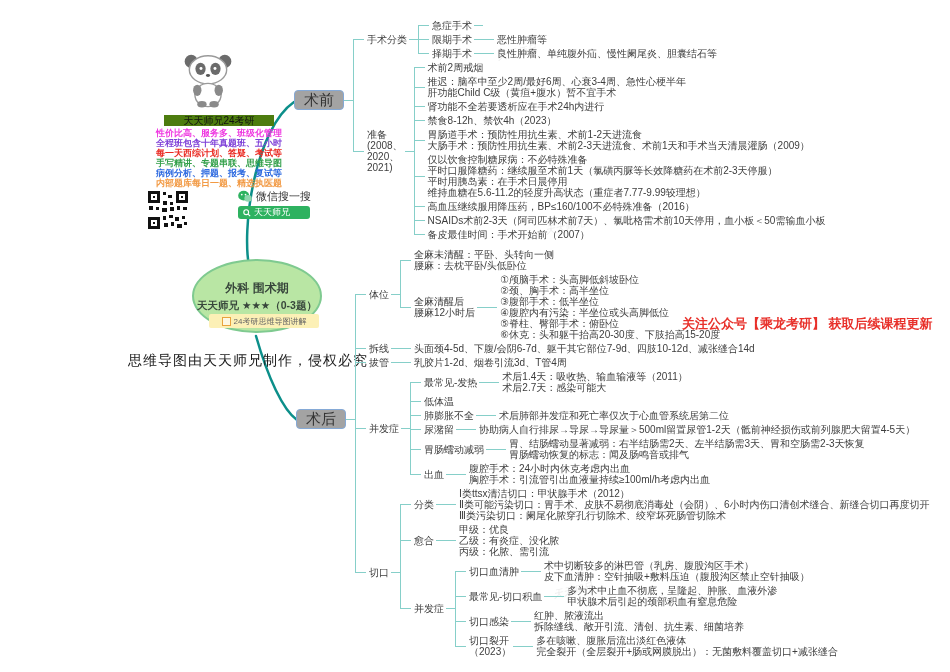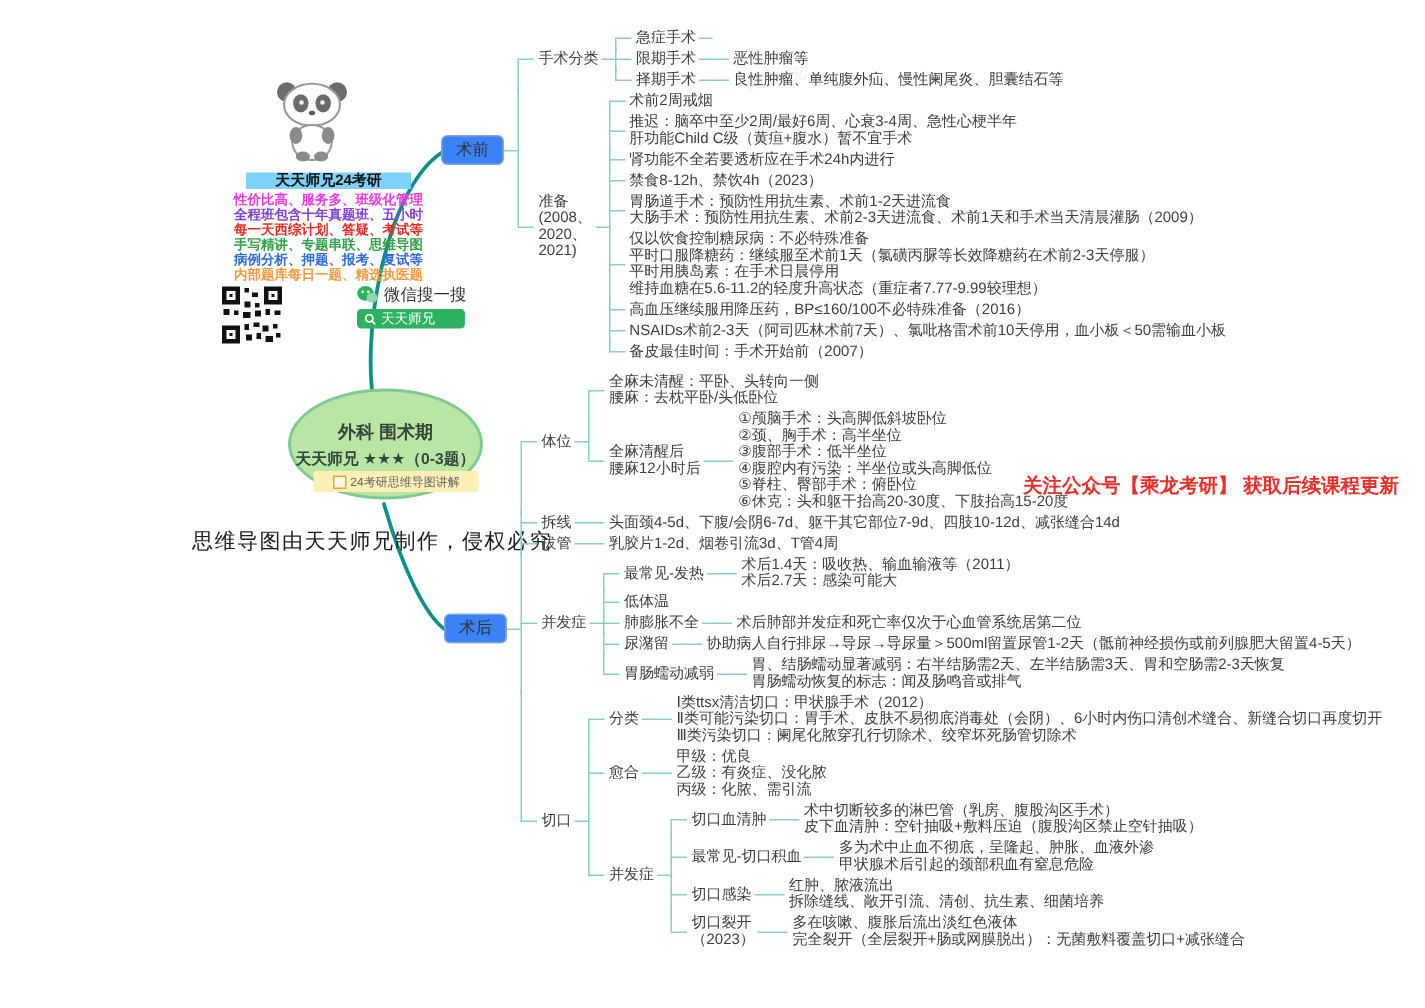--- a/index.html
+++ b/index.html
@@ -1,20 +1,20 @@
 <!DOCTYPE html>
 <html><head>
 <meta charset="utf-8">
 <style>
   html,body{margin:0;padding:0;background:#fff;}
   .canvas{position:relative;width:950px;height:672px;background:#ffffff;overflow:hidden;
           font-family:"Liberation Sans","DejaVu Sans",sans-serif;}
   
   .promo{position:absolute;left:140px;top:110px;width:158px;text-align:center;}
-  .promo-title{display:inline-block;background:#7dd3fc;color:#111;font-weight:bold;font-size:10px;
+  .promo-title{display:inline-block;background:#4d7c0f;color:#111;font-weight:normal;font-size:10px;
                line-height:11px;padding:0 19px;}
   .promo-line{font-size:9px;font-weight:bold;line-height:10px;white-space:nowrap;}
   .panda{position:absolute;left:178px;top:53px;}
   .qr{position:absolute;left:146px;top:189px;}
   .wechat-row{position:absolute;left:238px;top:189px;display:flex;align-items:center;gap:4px;}
   .wechat-label{font-size:11px;color:#333;font-weight:500;white-space:nowrap;}
   .search-pill{position:absolute;left:238px;top:206px;width:62px;height:13px;background:#2eb260;
                border-radius:3px;color:#fff;font-size:9px;display:flex;align-items:center;gap:3px;
                padding:0 5px;white-space:nowrap;}
   
@@ -35,22 +35,22 @@
             transform:rotate(-12deg);}
   
   .tree{position:absolute;font-size:10px;line-height:11px;color:#3d3d3d;}
   .row{display:flex;align-items:center;}
   .tree>.row{align-items:flex-start;}
   #pre>.row>.rootbox{margin-top:70px;}
   #pre>.row>.plink{margin-top:80px;}
   #post>.row>.rootbox{margin-top:160px;}
   #post>.row>.plink{margin-top:170px;}
   .tree>.row>.plink{align-self:flex-start;}
-  .rootbox{background:#3b82f6;border:1px solid#85a9d6;border-radius:4px;padding:2px 9px;
-           font-size:11px;line-height:14px;color:#333;flex:none;}
+  .rootbox{background:#a3a3a3;border:1px solid#85a9d6;border-radius:4px;padding:2px 9px;
+           font-size:15px;line-height:14px;color:#333;flex:none;}
   .nlabel{white-space:pre-line;padding:0 2px;flex:none;}
   .plink{width:9px;flex:none;border-top:1.3px solid #86cfc9;}
   .kids{display:flex;flex-direction:column;row-gap:3px;}
   .kid{position:relative;padding-left:12px;display:flex;}
   .kid::before{content:"";position:absolute;left:0;top:-3px;bottom:-3px;border-left:1.3px solid #86cfc9;}
   .kid:first-child::before{top:50%;}
   .kid:last-child::before{bottom:50%;}
   .kid:only-child::before{content:none;}
   .kid::after{content:"";position:absolute;left:0;top:50%;width:11px;border-top:1.3px solid #86cfc9;
               margin-top:-.5px;}
@@ -385,20 +385,34 @@
                     <div class="kids">
                       <div class="kid">
                         <div class="row">
                           <div class="nlabel">胃、结肠蠕动显著减弱：右半结肠需2天、左半结肠需3天、胃和空肠需2-3天恢复
 胃肠蠕动恢复的标志：闻及肠鸣音或排气</div>
                         </div>
                       </div>
                     </div>
                   </div>
                 </div>
+                <div class="kid">
+                  <div class="row">
+                    <div class="nlabel">出血</div>
+                    <span class="plink"></span>
+                    <div class="kids">
+                      <div class="kid">
+                        <div class="row">
+                          <div class="nlabel">腹腔手术：24小时内休克考虑内出血
+胸腔手术：引流管引出血液量持续≥100ml/h考虑内出血</div>
+                        </div>
+                      </div>
+                    </div>
+                  </div>
+                </div>
               </div>
             </div>
           </div>
           <div class="kid">
             <div class="row">
               <div class="nlabel">切口</div>
               <span class="plink"></span>
               <div class="kids">
                 <div class="kid">
                   <div class="row">

